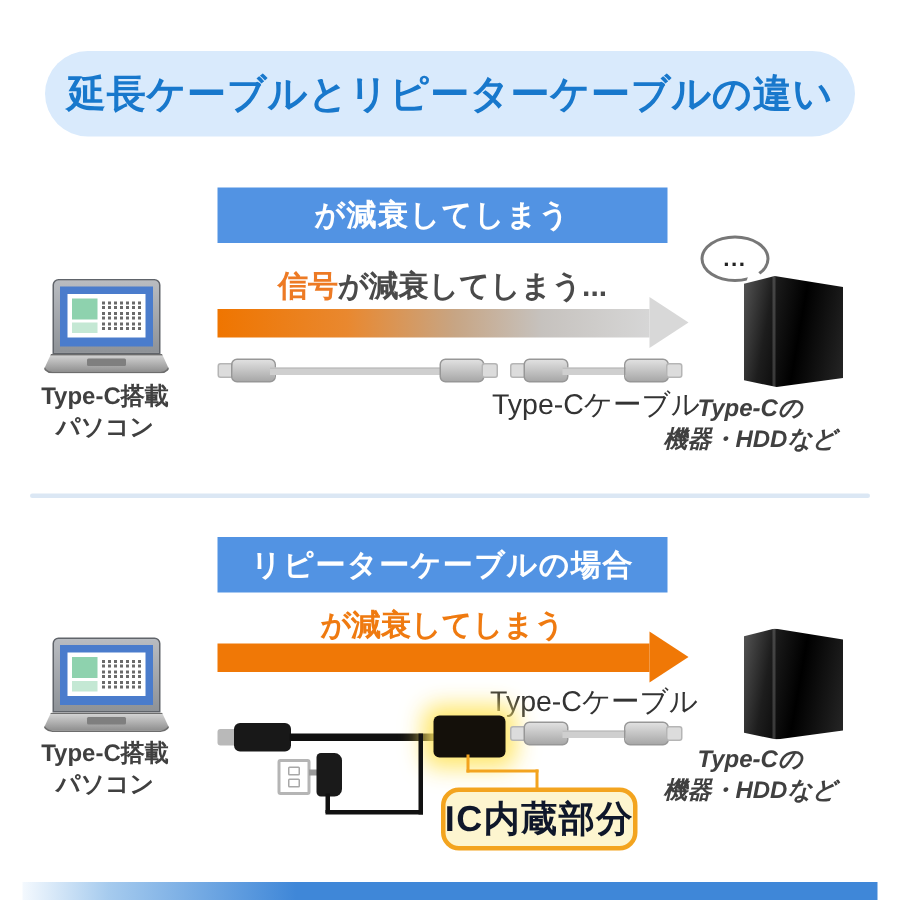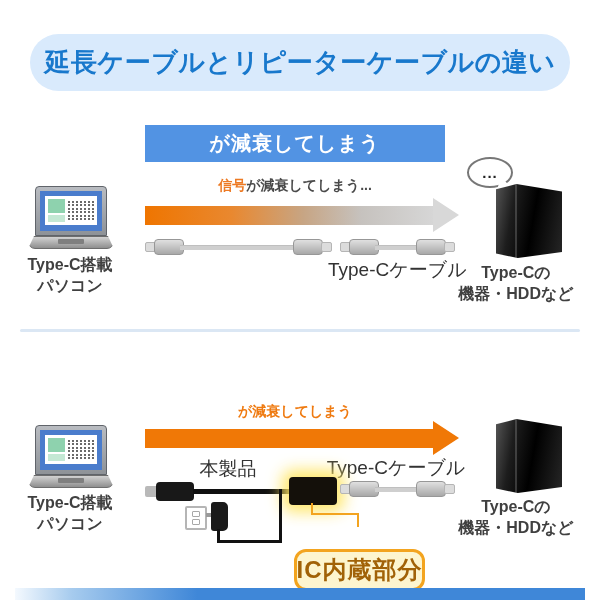--- a/index.html
+++ b/index.html
@@ -11,21 +11,21 @@
   .title-banner{left:30px;top:34px;width:540px;height:57px;background:#d9eafc;border-radius:29px;
     display:flex;align-items:center;justify-content:center;color:#1878cc;font-size:26px;font-weight:bold;letter-spacing:.5px;}
 
   
   .sec-header{left:145px;width:300px;height:37px;background:#5293e3;color:#fff;font-size:20px;font-weight:bold;
     display:flex;align-items:center;justify-content:center;letter-spacing:1px;}
   .sec1-header{top:125px;}
   .sec2-header{top:358px;}
 
   
-  .caption{left:145px;width:300px;text-align:center;font-size:14px;font-weight:bold;white-space:nowrap;}
+  .caption{left:145px;width:300px;text-align:center;font-size:20px;font-weight:bold;white-space:nowrap;}
   .cap1{top:177px;color:#4a4a4a;}
   .cap1 .hl{color:#ed7a24;}
   .cap2{top:403px;color:#ef7a10;}
 
   
   .arrow-body{height:19px;left:145px;width:288px;}
   .arrow1-body{top:206px;background:linear-gradient(90deg,#ef7500 0%,#e9882f 30%,#c7a584 55%,#c6c2be 75%,#d6d6d6 100%);}
   .arrow2-body{top:429px;background:#f07806;}
   .arrow-head{width:0;height:0;border-top:17px solid transparent;border-bottom:17px solid transparent;}
   .arrow1-head{left:433px;top:198px;border-left:26px solid #d8d8d8;}
@@ -83,28 +83,28 @@
   .pwr-h{left:217px;top:540px;width:65px;height:3px;}
   .pwr-v2{left:279px;top:489px;width:3px;height:54px;}
 
   
   .cl{background:#f3a41f;}
   .cl-v1{left:311px;top:503px;width:2px;height:12px;}
   .cl-h{left:311px;top:513px;width:48px;height:2px;}
   .cl-v2{left:357px;top:513px;width:2px;height:14px;}
   .ic-bubble{left:294px;top:525px;width:131px;height:42px;background:#fdf5cf;border:3px solid #f3a41f;border-radius:12px;
     box-sizing:border-box;display:flex;align-items:center;justify-content:center;
-    color:#a16207;font-size:24px;font-weight:bold;letter-spacing:1px;white-space:nowrap;margin-top:24px;}
+    color:#0f172a;font-size:24px;font-weight:bold;letter-spacing:1px;white-space:nowrap;}
 
   
   .lbl-bold{font-weight:bold;font-size:16px;line-height:21px;color:#404040;text-align:center;white-space:nowrap;}
   .lap-label{left:8px;width:124px;}
   .lap1-label{top:254px;}
   .lap2-label{top:492px;}
-  .hdd-label{left:440px;width:152px;}
+  .hdd-label{left:424px;width:152px;font-style:italic;}
   .hdd1-label{top:262px;}
   .hdd2-label{top:496px;}
   .cable-label{font-size:19px;color:#333;text-align:center;white-space:nowrap;}
   .c1-label{left:150px;width:182px;top:257px;}
   .c2-label{left:328px;width:132px;top:257px;}
   .prod-label{left:178px;width:100px;top:456px;}
   .c3-label{left:326px;width:140px;top:455px;}
 
   .divider{left:20px;top:329px;width:560px;height:3px;background:#dbe7f4;border-radius:2px;}
   .footer-bar{left:15px;top:588px;width:570px;height:12px;
@@ -176,20 +176,21 @@
   <div class="abs hdd" style="left:496px;top:184px;">
       <div class="hdd-edge"></div>
     </div>
   <div class="abs lbl-bold hdd-label hdd1-label">
     <div>Type-Cの</div>
     <div>機器・HDDなど</div>
   </div>
 
   <div class="abs divider"></div>
 
+  <div class="abs sec-header sec2-header">リピーターケーブルの場合</div>
 
   <div class="abs caption cap2">が減衰してしまう</div>
 
   <div class="abs arrow-body arrow2-body"></div>
   <div class="abs arrow-head arrow2-head"></div>
 
   <div class="abs laptop" style="left:28px;top:425px;">
     <div class="lt-screen">
       <div class="lt-display">
         <div class="lt-window">
@@ -210,21 +211,20 @@
     </div>
     <div class="lt-base">
         <div class="lt-pad"></div>
       </div>
   </div>
   <div class="abs lbl-bold lap-label lap2-label">
     <div>Type-C搭載</div>
     <div>パソコン</div>
   </div>
 
-  <div class="abs cable-label prod-label">本製品</div>
   <div class="abs cable-label c3-label">Type-Cケーブル</div>
 
   <div class="abs pcable" style="left:145px;top:476px;width:192px;">
     <div class="ptip"></div>
     <div class="pbody"></div>
     <div class="pline"></div>
     <div class="pbox"></div>
   </div>
 
   <div class="abs cable" style="left:340px;top:480px;width:115px;">

